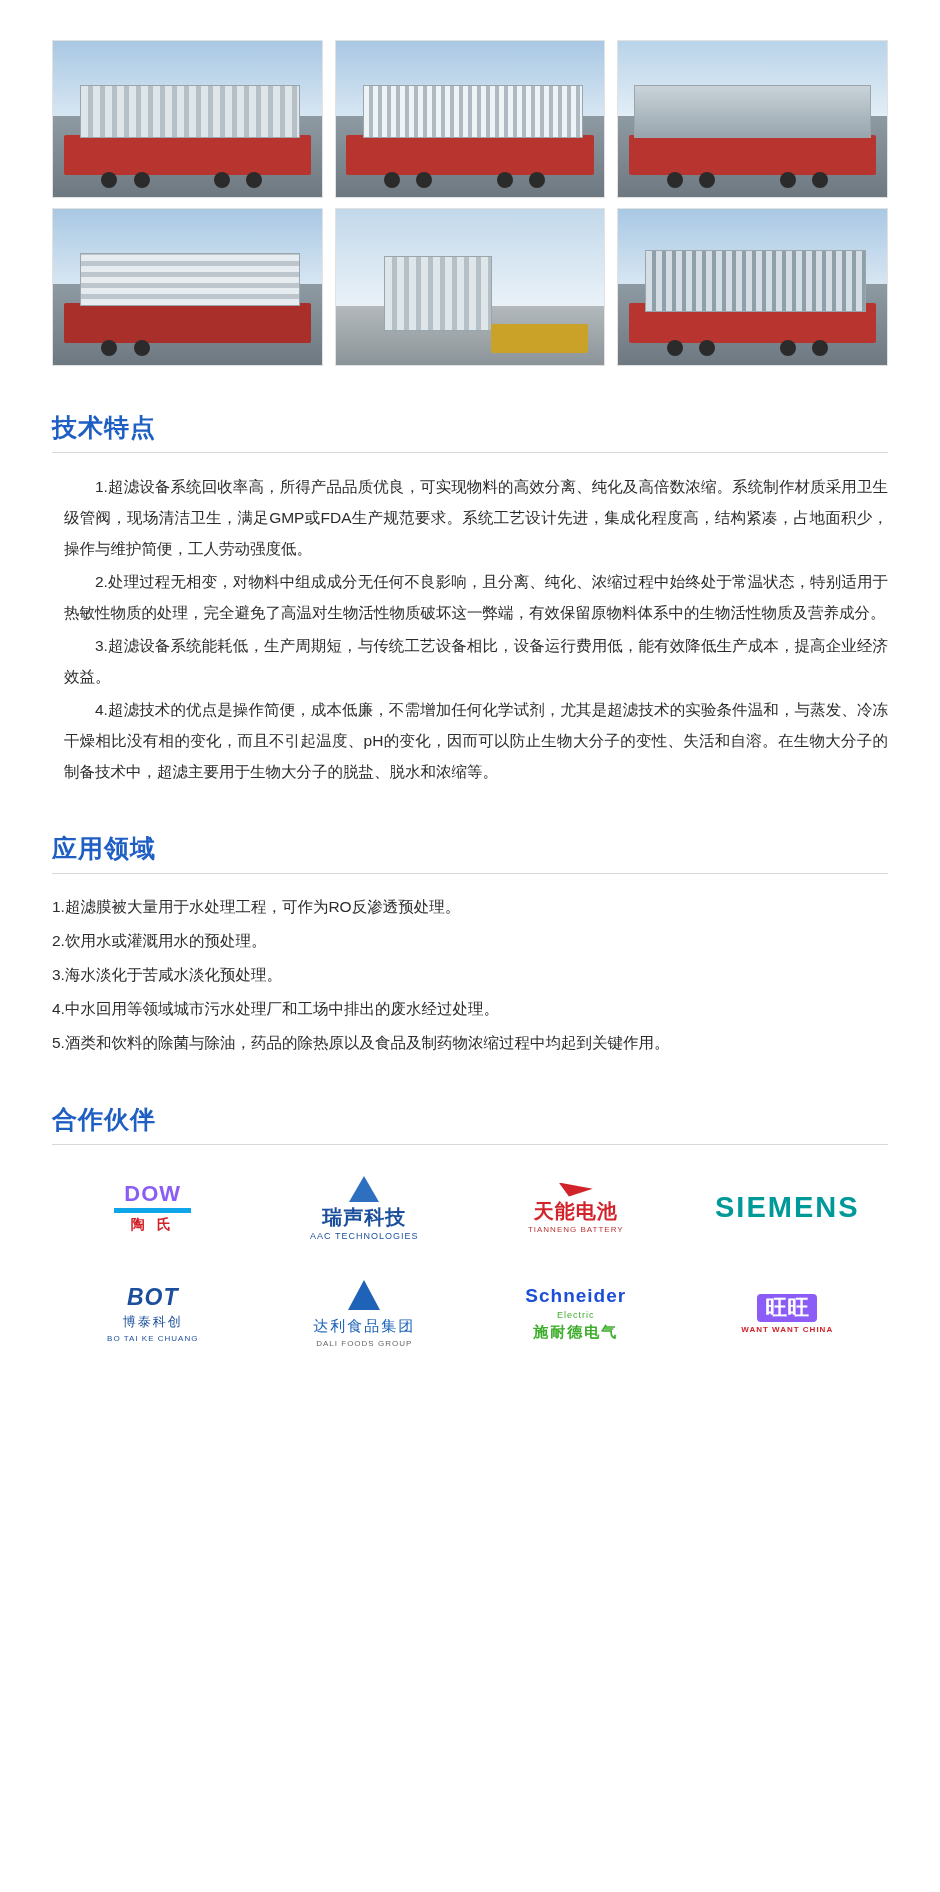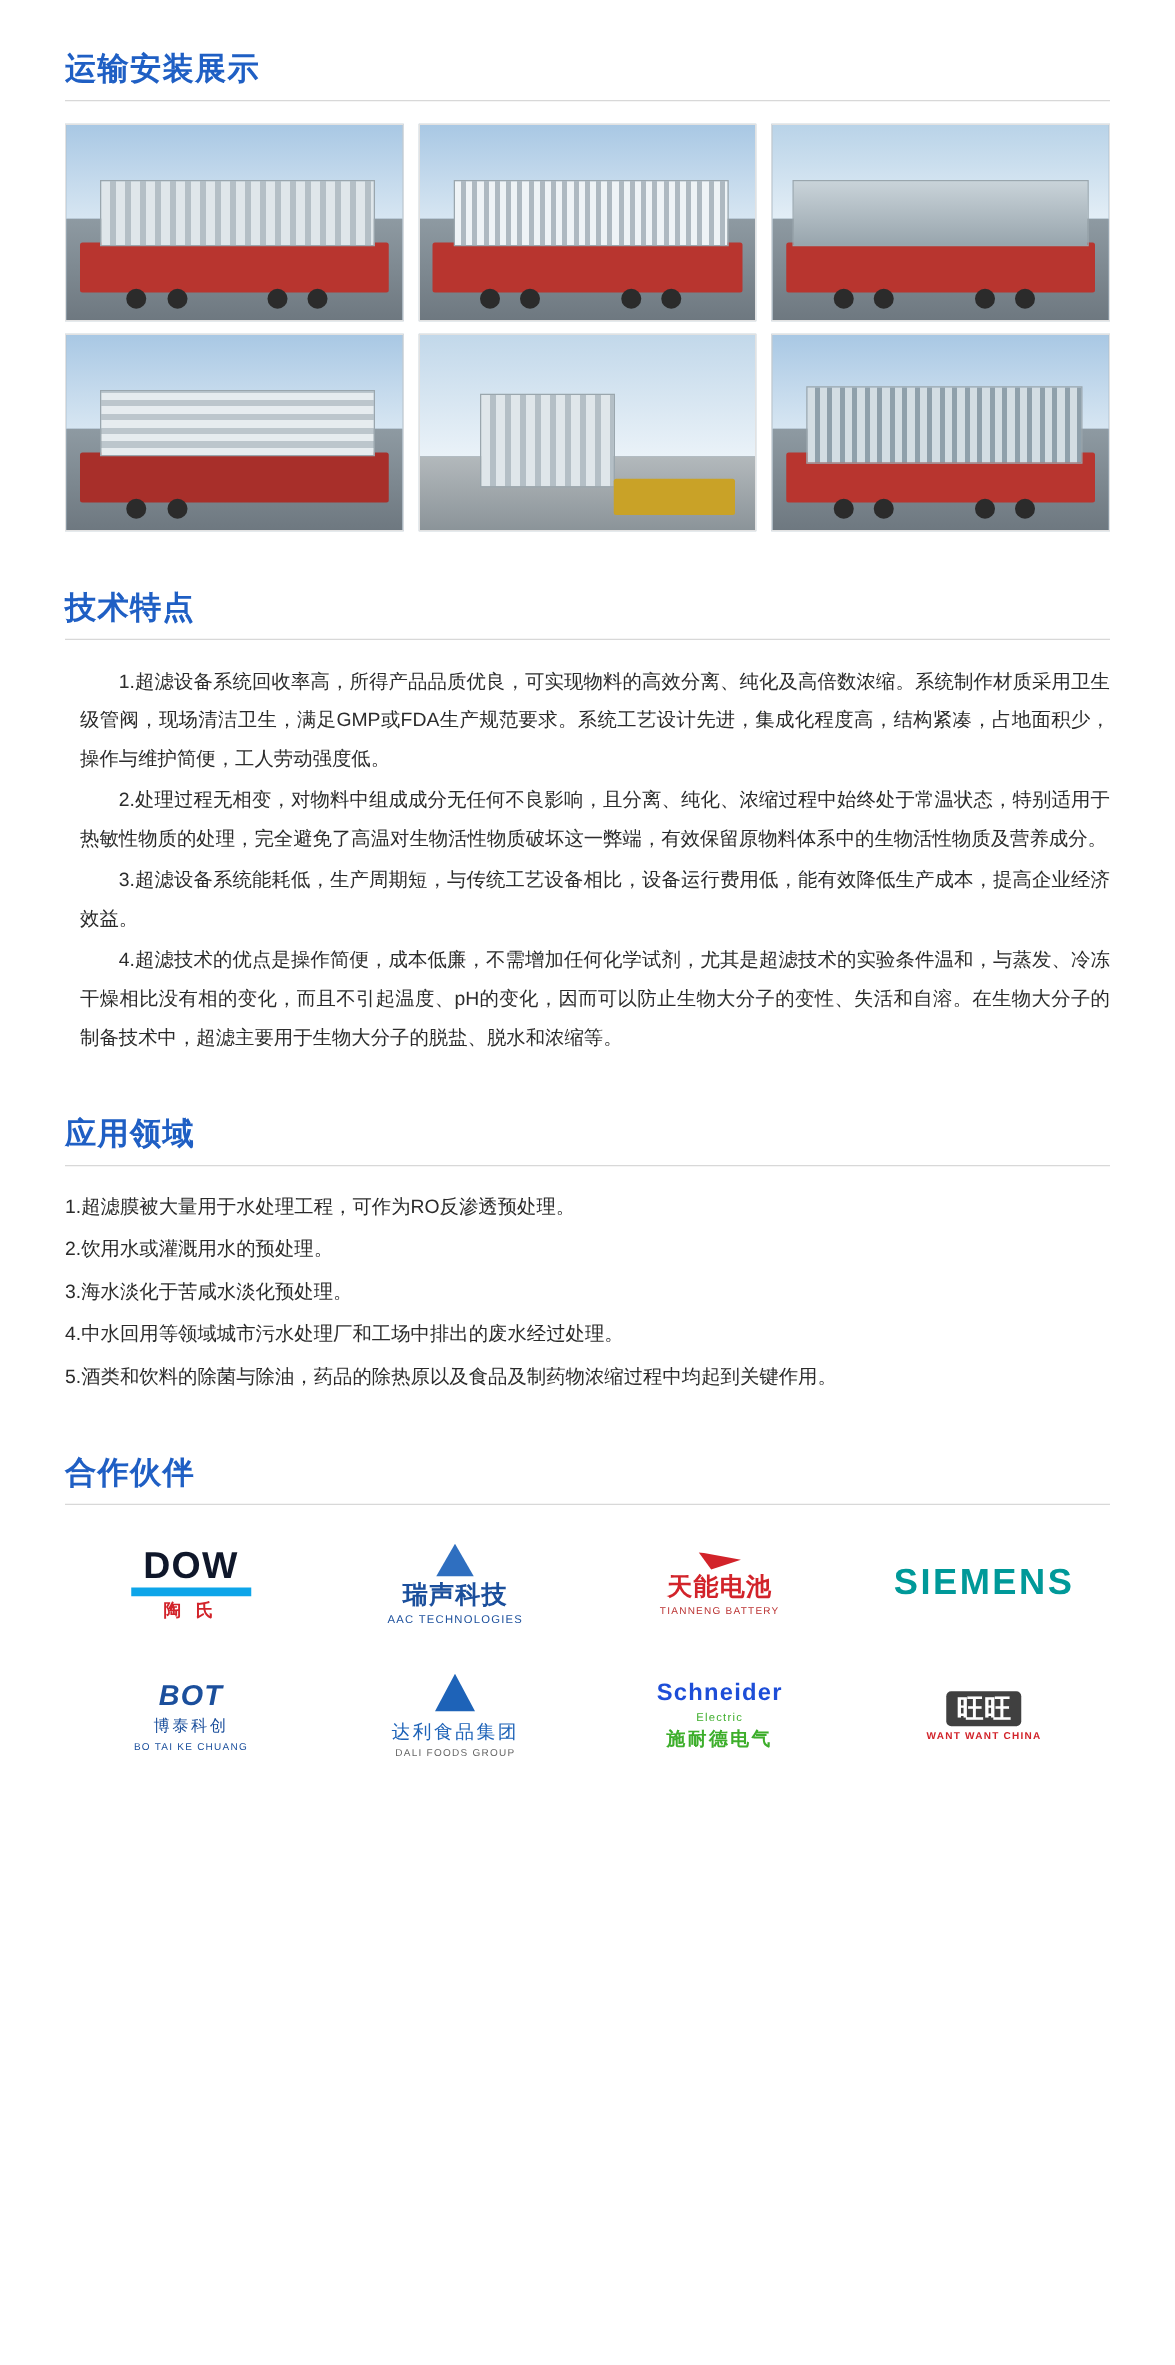--- a/index.html
+++ b/index.html
@@ -155,23 +155,23 @@
     margin-top: 3px;
     color: #777;
   }
   .logo .cn {
     font-size: 14px;
     letter-spacing: 4px;
     margin-top: 3px;
   }
   
   .logo-dow .mark {
-    color: #0f172a;
-    font-size: 30px;
-    border-bottom: 7px solid #0ea5e9;
+    color: #8b5cf6;
+    font-size: 22px;
+    border-bottom: 5px solid #0ea5e9;
     padding: 0 10px 1px 10px;
   }
   .logo-dow .cn { color: #d2232a; font-weight: bold; }
 
   .logo-aac .mark { color: #1b4f9c; font-size: 20px; }
   .logo-aac .sub { color: #1b4f9c; font-size: 9px; }
   .logo-aac .tri {
     width: 0; height: 0;
     border-left: 15px solid transparent;
     border-right: 15px solid transparent;
@@ -201,33 +201,30 @@
   }
   .logo-dali .cn { color: #1e63b8; font-size: 15px; font-weight: normal; letter-spacing: 2px;}
   .logo-dali .sub { color: #666; font-size: 8px; }
 
   .logo-schneider .mark { color: #1d4ed8; font-size: 19px; }
   .logo-schneider .cn { color: #3dae2b; font-size: 15px; font-weight: bold; letter-spacing: 2px; }
   .logo-schneider .sub { color: #3dae2b; font-size: 9px; }
 
   .logo-want .mark {
     color: #d2232a; font-size: 22px; letter-spacing: 0px;
-    background: #404040; color: #fff; padding: 2px 8px; border-radius: 4px;
+    background: #8b5cf6; color: #fff; padding: 2px 8px; border-radius: 4px;
   }
   .logo-want .sub { color: #d2232a; font-size: 8px; font-weight: bold; }
 </style>
 </head>
 <body>
 
 <div class="page">
 
   <section class="section">
-    <div class="section-head">
-      <div class="title">运输安装展示</div>
-    </div>
     <div class="gallery">
       <div class="photo v1">
         <div class="sky"></div>
         <div class="ground"></div>
         <div class="truck"></div>
         <div class="cargo"></div>
         <div class="wheel w1"></div>
         <div class="wheel w2"></div>
         <div class="wheel w3"></div>
         <div class="wheel w4"></div>

